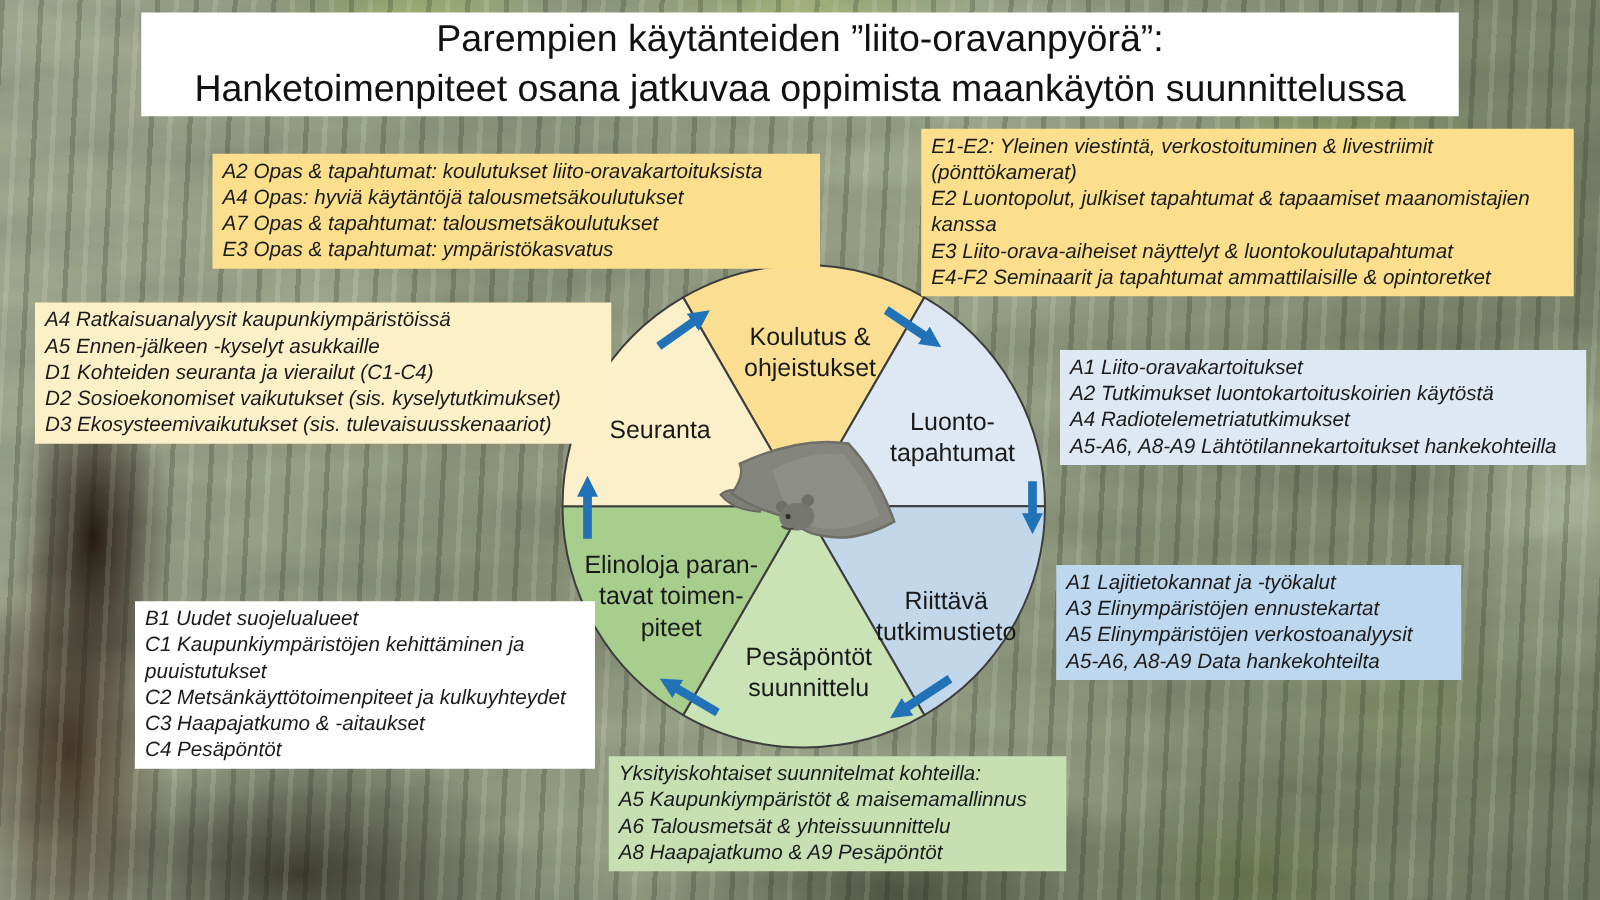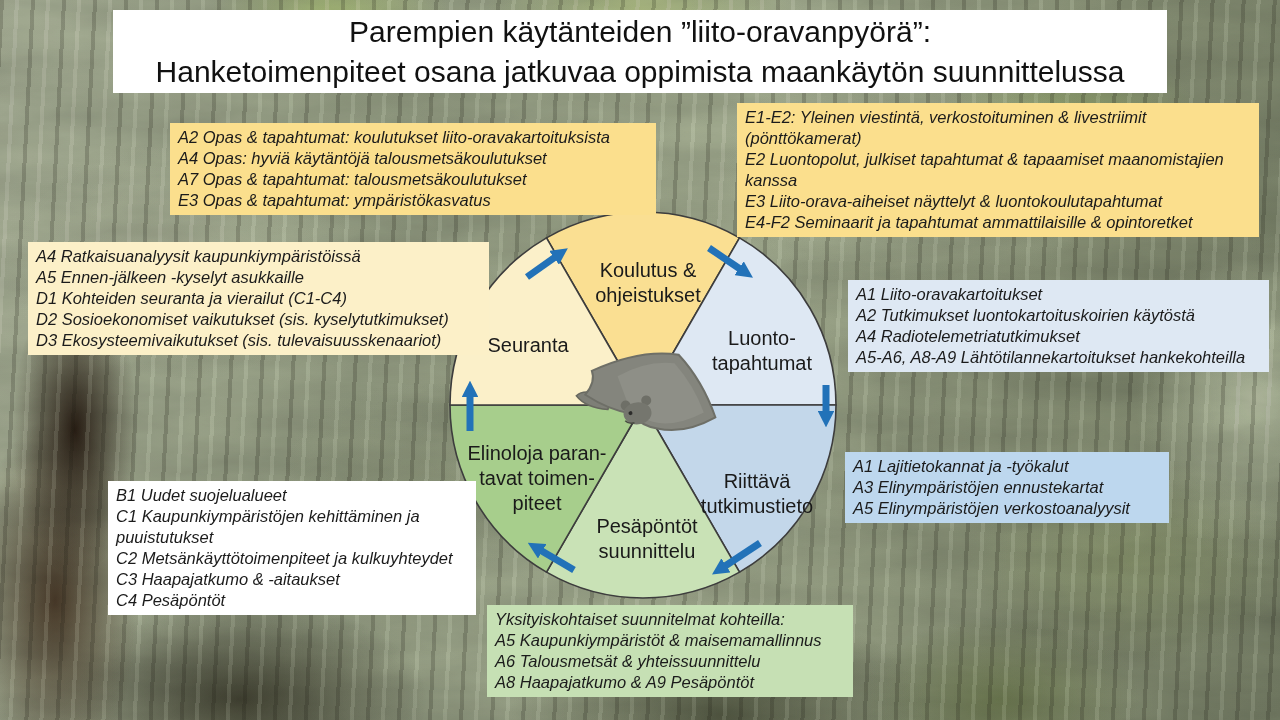--- a/index.html
+++ b/index.html
@@ -140,20 +140,21 @@
     <div class="bl">A1 Liito-oravakartoitukset</div>
     <div class="bl">A2 Tutkimukset luontokartoituskoirien käytöstä</div>
     <div class="bl">A4 Radiotelemetriatutkimukset</div>
     <div class="bl">A5-A6, A8-A9 Lähtötilannekartoitukset hankekohteilla</div>
   </div>
 
   <div class="note" style="left: 845px; top: 452px; width: 308px; background-color: rgb(189, 215, 238);">
     <div class="bl">A1 Lajitietokannat ja -työkalut</div>
     <div class="bl">A3 Elinympäristöjen ennustekartat</div>
     <div class="bl">A5 Elinympäristöjen verkostoanalyysit</div>
+    <div class="bl">A5-A6, A8-A9 Data hankekohteilta</div>
   </div>
 
   <div class="note" style="left: 108px; top: 455px; width: 352px; background-color: #ffffff; margin-top: 26px;">
     <div class="bl">B1 Uudet suojelualueet</div>
     <div class="bl">C1 Kaupunkiympäristöjen kehittäminen ja puuistutukset</div>
     <div class="bl">C2 Metsänkäyttötoimenpiteet ja kulkuyhteydet</div>
     <div class="bl">C3 Haapajatkumo &amp; -aitaukset</div>
     <div class="bl">C4 Pesäpöntöt</div>
   </div>
 

